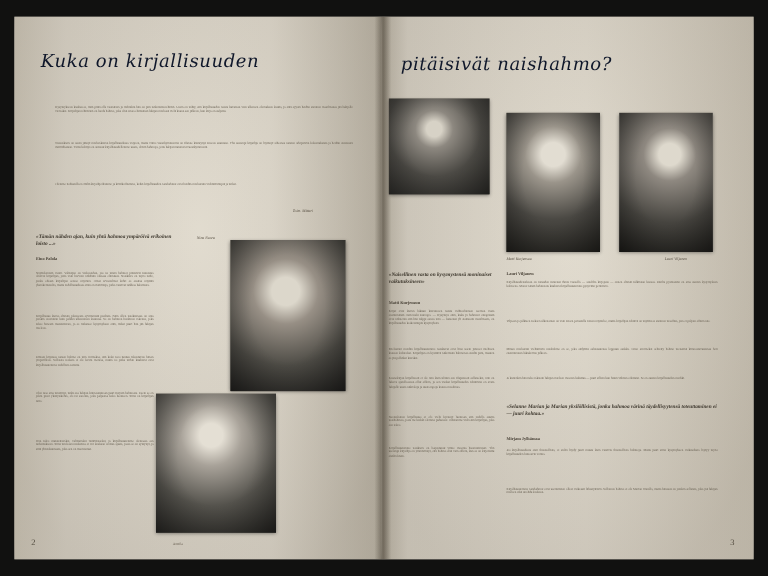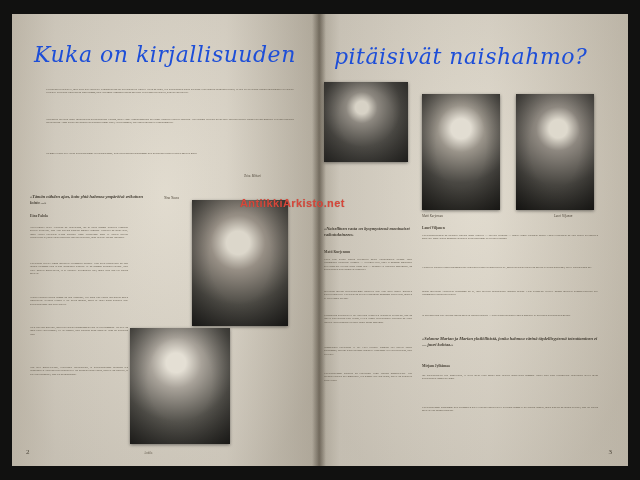--- a/index.html
+++ b/index.html
@@ -36,22 +36,22 @@
     position:absolute;inset:0;
     background:radial-gradient(ellipse at 50% 40%,rgba(255,250,235,.18),rgba(60,50,35,.12) 85%);
     pointer-events:none;
   }
 
   
   .headline{
     position:absolute;top:28px;left:22px;width:560px;height:40px;
     font-family:"DejaVu Serif", serif;
     font-style:italic;
-    font-size:22px;
-    color:#1d4ed8;
+    font-size:15px;
+    color:#0f172a;
     letter-spacing:.5px;
     white-space:nowrap;
   }
   .headline .h2{position:absolute;left:300px;top:2px;}
 
   
   .txt{
     position:absolute;
     color:#5c5446;
     font-size:2.6px;
@@ -192,16 +192,15 @@
       <div class="txt" style="left:104px;top:392px;width:176px;">Kirjallisuutemme naishahmot ovat useimmiten olleet vaikeasti lähestyttäviä. Sellainen hahmo ei ole Marian rinnalla, mutta hänessä on jotakin sellaista, joka jää lukijan mieleen eikä unohdu koskaan.</div>
     </div>
 
     <div class="gutter"></div>
 
     <div class="headline">
       <span>Kuka on kirjallisuuden</span>
       <span class="h2">pitäisivät naishahmo?</span>
     </div>
 
-    <div class="watermark">AntiikkiArkisto.net</div>
 
   </div>
 </div>
 
 </body></html>

